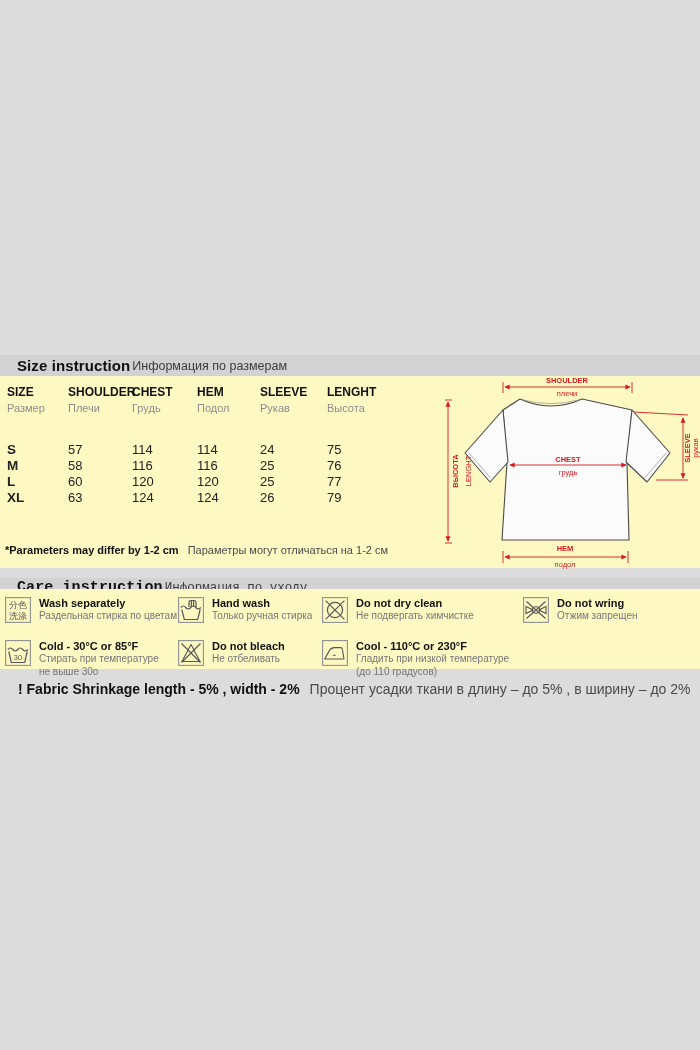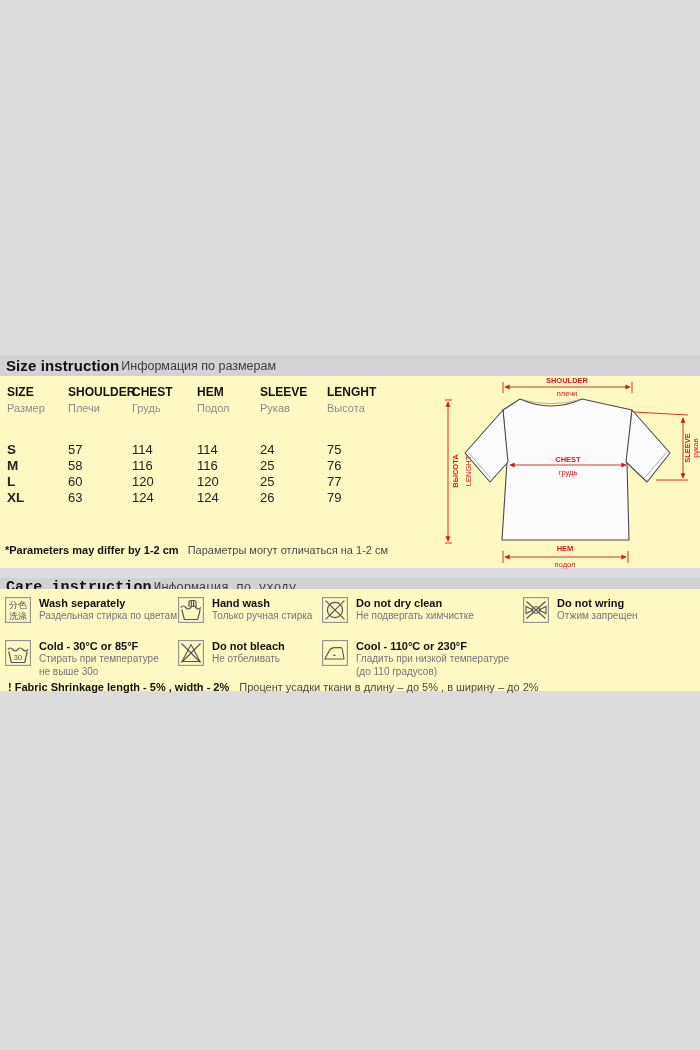--- a/index.html
+++ b/index.html
@@ -1,28 +1,28 @@
 <!DOCTYPE html>
 <html><head>
 <meta charset="utf-8">
 <style>
   html,body{margin:0;padding:0;}
   body{
     width:700px;height:1050px;position:relative;overflow:hidden;
     background:#dcdcdc;
     font-family:"Liberation Sans", sans-serif;
   }
-  .bar{position:absolute;left:0;width:700px;background:#d2d2d2;display:flex;align-items:center;box-sizing:border-box;padding-left:6px;}
+  .bar{position:absolute;left:0;width:700px;background:#d2d2d2;display:flex;align-items:center;box-sizing:border-box;padding-left:17px;}
   #size-bar{top:355px;height:21px;}
   #care-bar{top:578px;height:19px;font-family:Liberation Mono, monospace;}
   .bar .bt{font-weight:bold;font-size:15px;color:#101010;letter-spacing:0.1px;}
   .bar .bs{font-size:12.5px;color:#3c3c3c;margin-left:2px;}
   .panel{position:absolute;left:0;width:700px;background:#fef9c3;}
   #size-panel{top:376px;height:192px;}
-  #care-panel{top:589px;height:102px;}
+  #care-panel{top:589px;height:80px;}
 
   
   .thead{position:absolute;top:9px;left:7px;display:grid;grid-template-columns:61px 64px 65px 63px 67px 80px;}
   .thead .en{font-size:12px;font-weight:bold;color:#121212;}
   .thead .ru{font-size:11px;color:#8d8d8d;margin-top:3px;}
   .trows{position:absolute;top:66px;left:7px;display:grid;grid-template-columns:61px 64px 65px 63px 67px 80px;grid-auto-rows:16px;font-size:13px;color:#232323;}
   .trows .sz{font-weight:bold;font-size:13.5px;}
   .size-note{position:absolute;top:168px;left:5px;font-size:11px;white-space:nowrap;}
   .size-note .nen{font-weight:bold;color:#111;}
   .size-note .nru{color:#4a4a4a;margin-left:9px;}
@@ -30,21 +30,21 @@
   
   #diagram{position:absolute;left:445px;top:374px;}
 
   
   .care-item{position:absolute;display:flex;gap:8px;}
   .care-item .ci{width:26px;height:26px;flex:0 0 26px;}
   .care-item .en{font-size:11px;font-weight:bold;color:#111;white-space:nowrap;}
   .care-item .ru{font-size:10px;color:#767676;line-height:1.25;margin-top:1px;}
   .rw{max-width:132px;}
   .rw2{max-width:168px;}
-  .care-note{position:absolute;top:92px;left:8px;font-size:11px;white-space:nowrap;}
+  .care-note{position:absolute;top:92px;left:18px;font-size:14px;white-space:nowrap;}
   .care-note .nen{font-weight:bold;color:#111;}
   .care-note .nru{color:#4a4a4a;margin-left:10px;}
 
   svg text{font-family:"Liberation Sans", sans-serif;}
 </style>
 </head>
 <body>
 
 <div class="bar" id="size-bar">
   <span class="bt">Size instruction</span>

